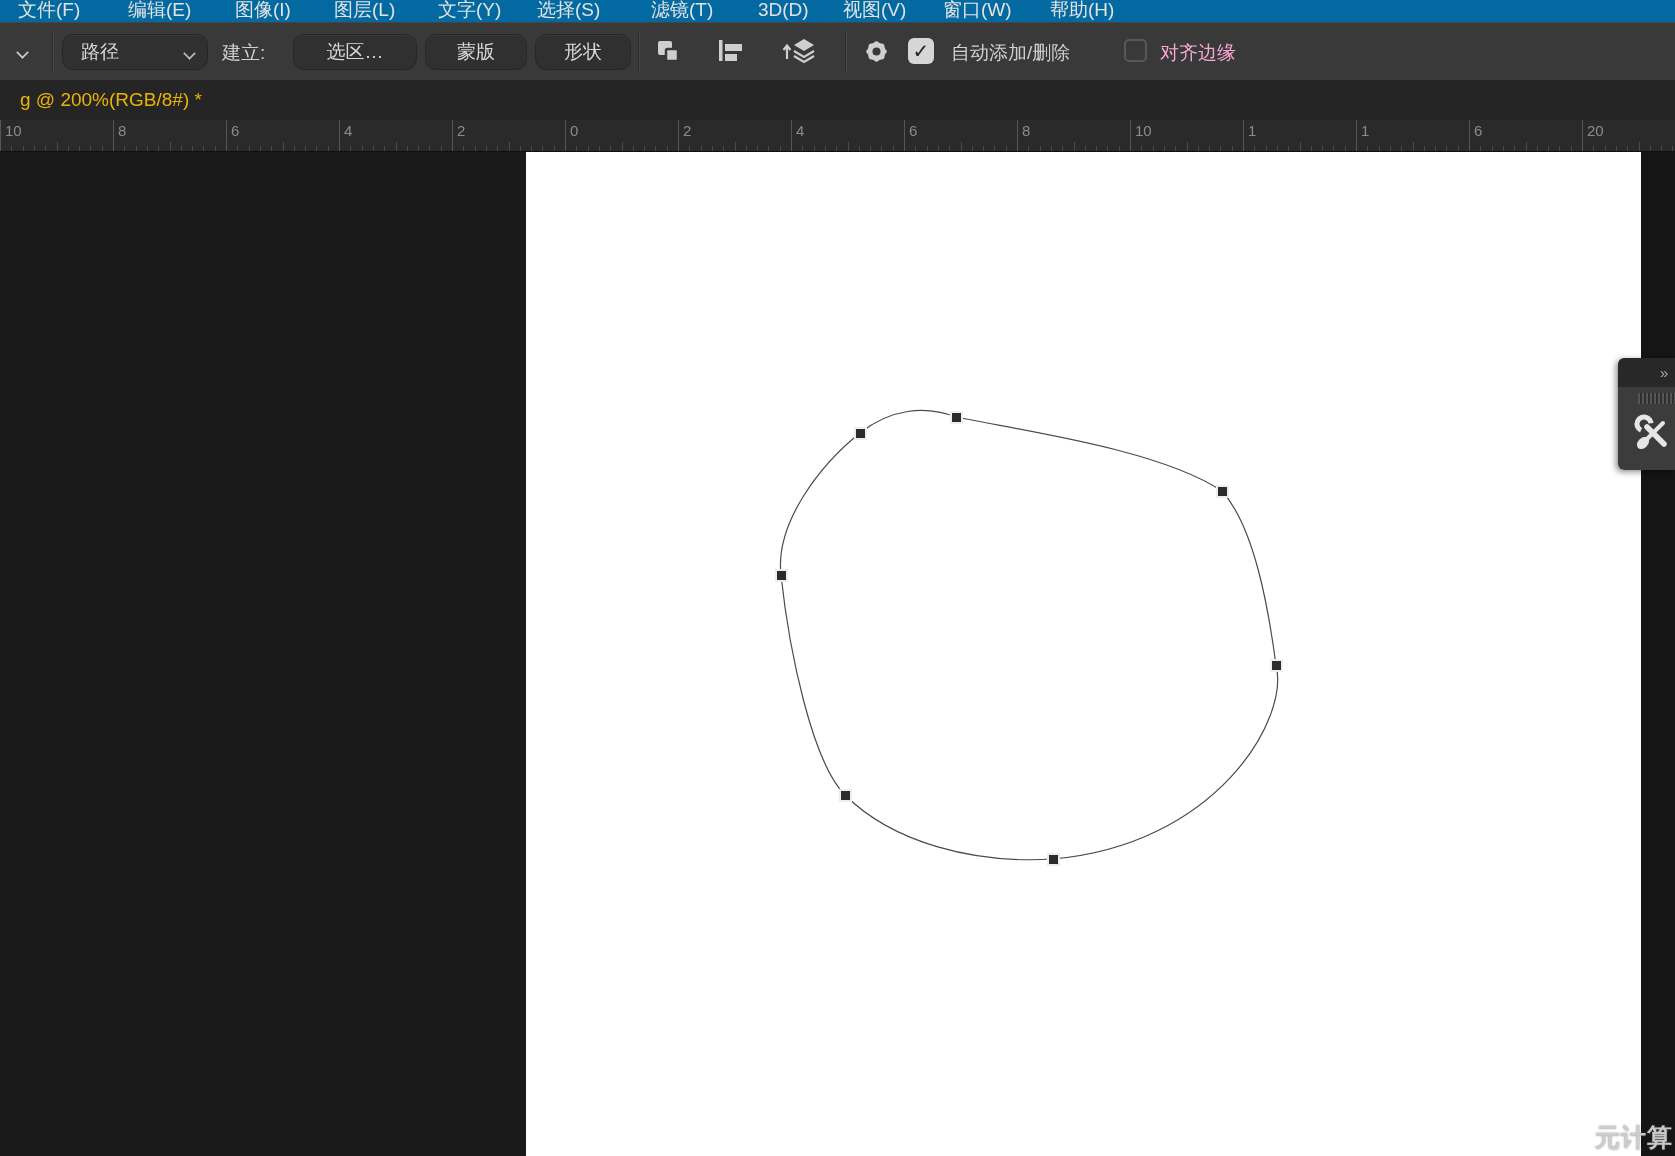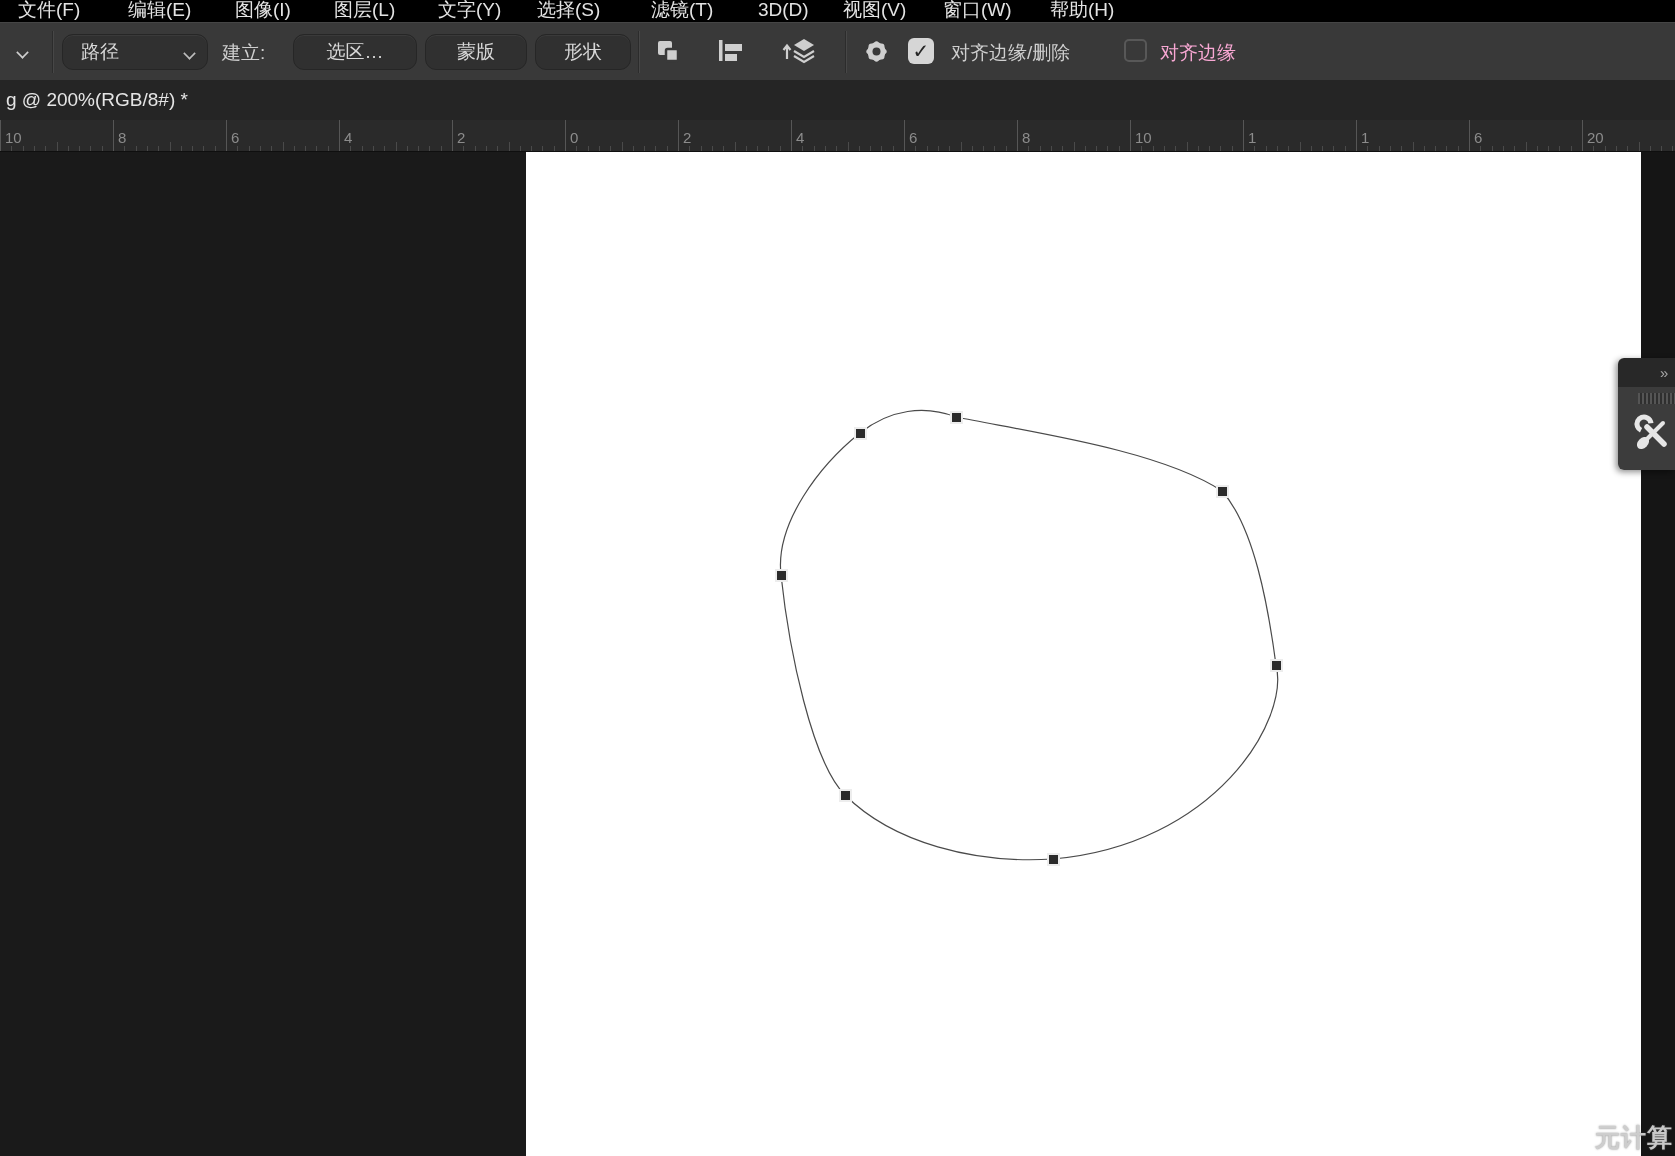--- a/index.html
+++ b/index.html
@@ -5,21 +5,21 @@
   html,body{margin:0;padding:0;}
   body{
     width:1675px;height:1156px;overflow:hidden;position:relative;
     background:#1a1a1a;
     font-family:"Liberation Sans","DejaVu Sans",sans-serif;
     -webkit-font-smoothing:antialiased;
   }
   
   .menubar{
     position:absolute;left:0;top:0;width:1675px;height:22px;
-    background:#000000;border-bottom:1px solid #242424;overflow:hidden;z-index:20;
+    background:#0369a1;border-bottom:1px solid #242424;overflow:hidden;z-index:20;
   }
   .menu-item{
     position:absolute;top:-3px;line-height:26px;font-size:19px;color:#e3e3e3;
     white-space:nowrap;cursor:default;
   }
   
   .optionsbar{
     position:absolute;left:0;top:22px;width:1675px;height:58px;
     background:#393939;border-top:1px solid #454545;border-bottom:1px solid #1c1c1c;
     z-index:20;
@@ -53,31 +53,31 @@
   .checkbox-off{
     position:absolute;top:16px;width:23px;height:23px;border-radius:5px;
     border:2px solid #585858;box-sizing:border-box;background:transparent;
   }
   .ob-label.dim{color:#f9a8d4;}
   
   .titlebar{
     position:absolute;left:0;top:80px;width:1675px;height:40px;background:#252525;z-index:20;
   }
   .titlebar span{
-    position:absolute;left:6px;top:0;line-height:40px;font-size:19px;color:#e5e5e5;white-space:nowrap;
+    position:absolute;left:20px;top:0;line-height:40px;font-size:19px;color:#eab308;white-space:nowrap;
   }
   
   .ruler{
     position:absolute;left:0;top:120px;width:1675px;height:31px;background:#2a2a2a;
     border-bottom:1px solid #0f0f0f;overflow:hidden;z-index:20;
   }
   .tick-major{position:absolute;top:0;width:1px;height:31px;background:#565656;}
   .tick-minor{position:absolute;bottom:0;width:1px;height:5px;background:#4a4a4a;}
   .tick-mid{position:absolute;bottom:0;width:1px;height:9px;background:#4a4a4a;}
-  .tick-label{position:absolute;top:9px;font-size:15px;color:#8c8c8c;}
+  .tick-label{position:absolute;top:2px;font-size:15px;color:#8c8c8c;}
   
   .canvas{position:absolute;left:0;top:152px;width:1675px;height:1004px;background:#1a1a1a;}
   .doc{position:absolute;left:526px;top:0;width:1115px;height:1004px;background:#ffffff;}
   .rightdock{position:absolute;left:1641px;top:0;width:34px;height:1004px;background:#151515;}
   
   #pathsvg{position:absolute;left:0;top:0;z-index:30;pointer-events:none;}
   .anchor{
     position:absolute;width:9px;height:9px;background:#2b2b2b;
     box-shadow:0 0 0 2px #ededed;z-index:31;
   }
@@ -174,21 +174,21 @@
         <rect x="5.5" y="5.5" width="16" height="16" rx="3" transform="rotate(45 13.5 13.5)"></rect>
         <circle cx="13.5" cy="13.5" r="9"></circle>
       </g>
       <circle cx="13.5" cy="13.5" r="4" fill="#393939"></circle>
     </svg>
   </div>
 
   <div class="checkbox-on" style="left:908px">
     <span>✓</span>
   </div>
-  <span class="ob-label" style="left:951px">对齐边缘/删除</span>
+  <span class="ob-label" style="left:951px">自动添加/删除</span>
 
   <div class="checkbox-off" style="left:1124px"></div>
   <span class="ob-label dim" style="left:1160px">对齐边缘</span>
 </div>
 
 <div class="titlebar">
   <span>g @ 200%(RGB/8#) *</span>
 </div>
 
 <div class="ruler" id="ruler">

